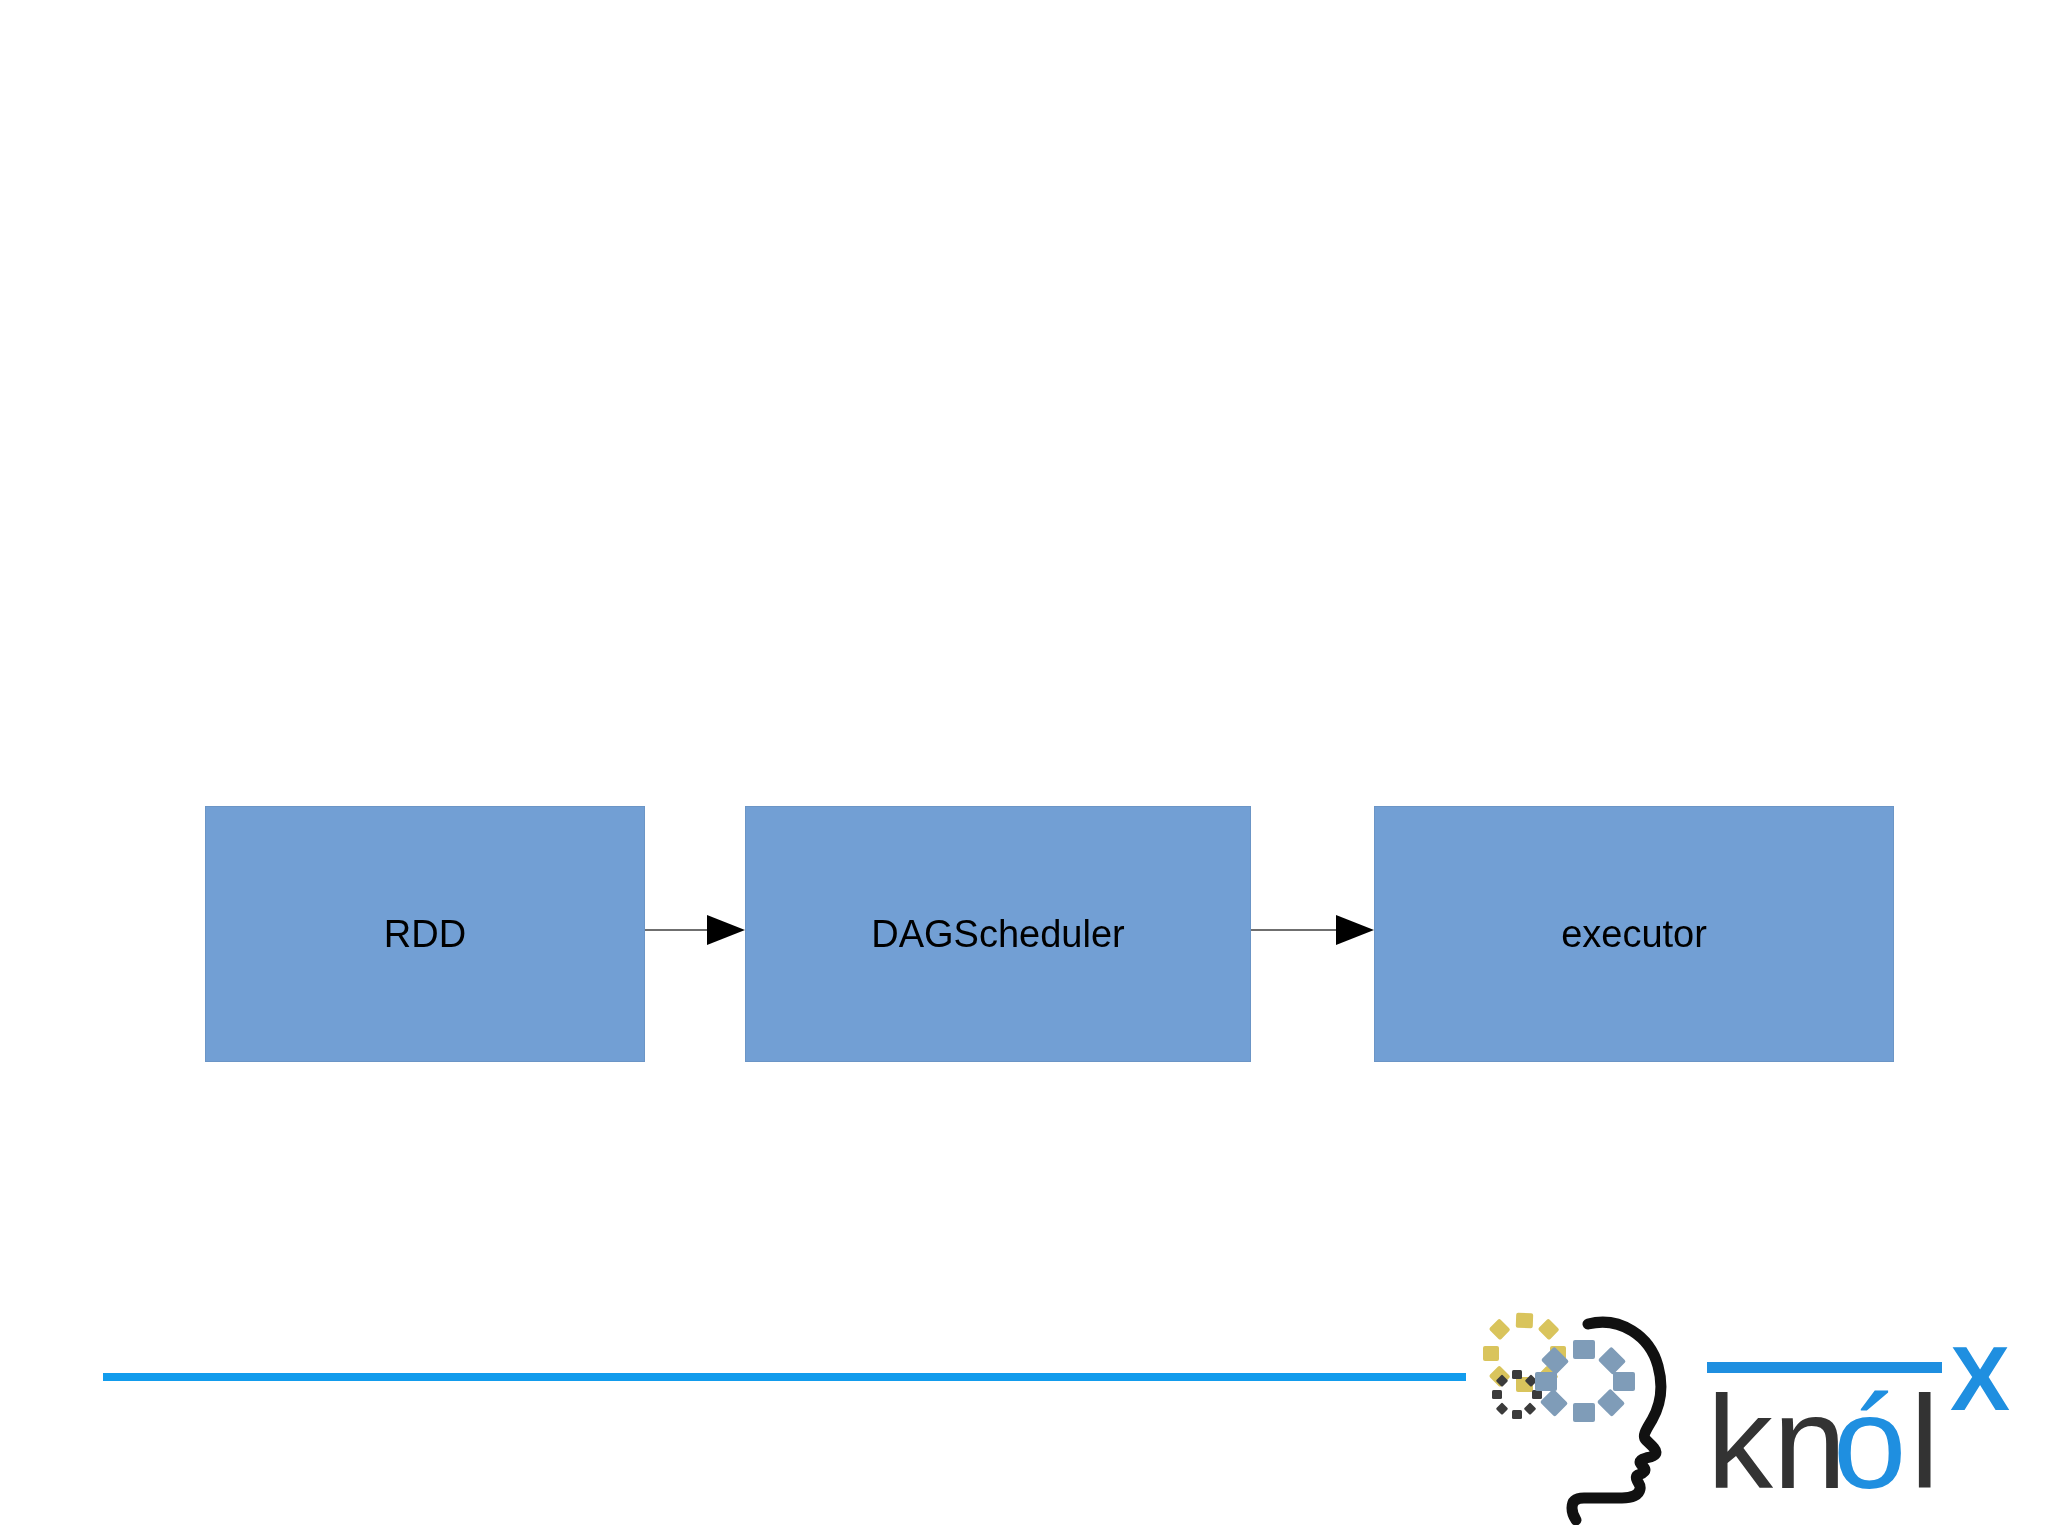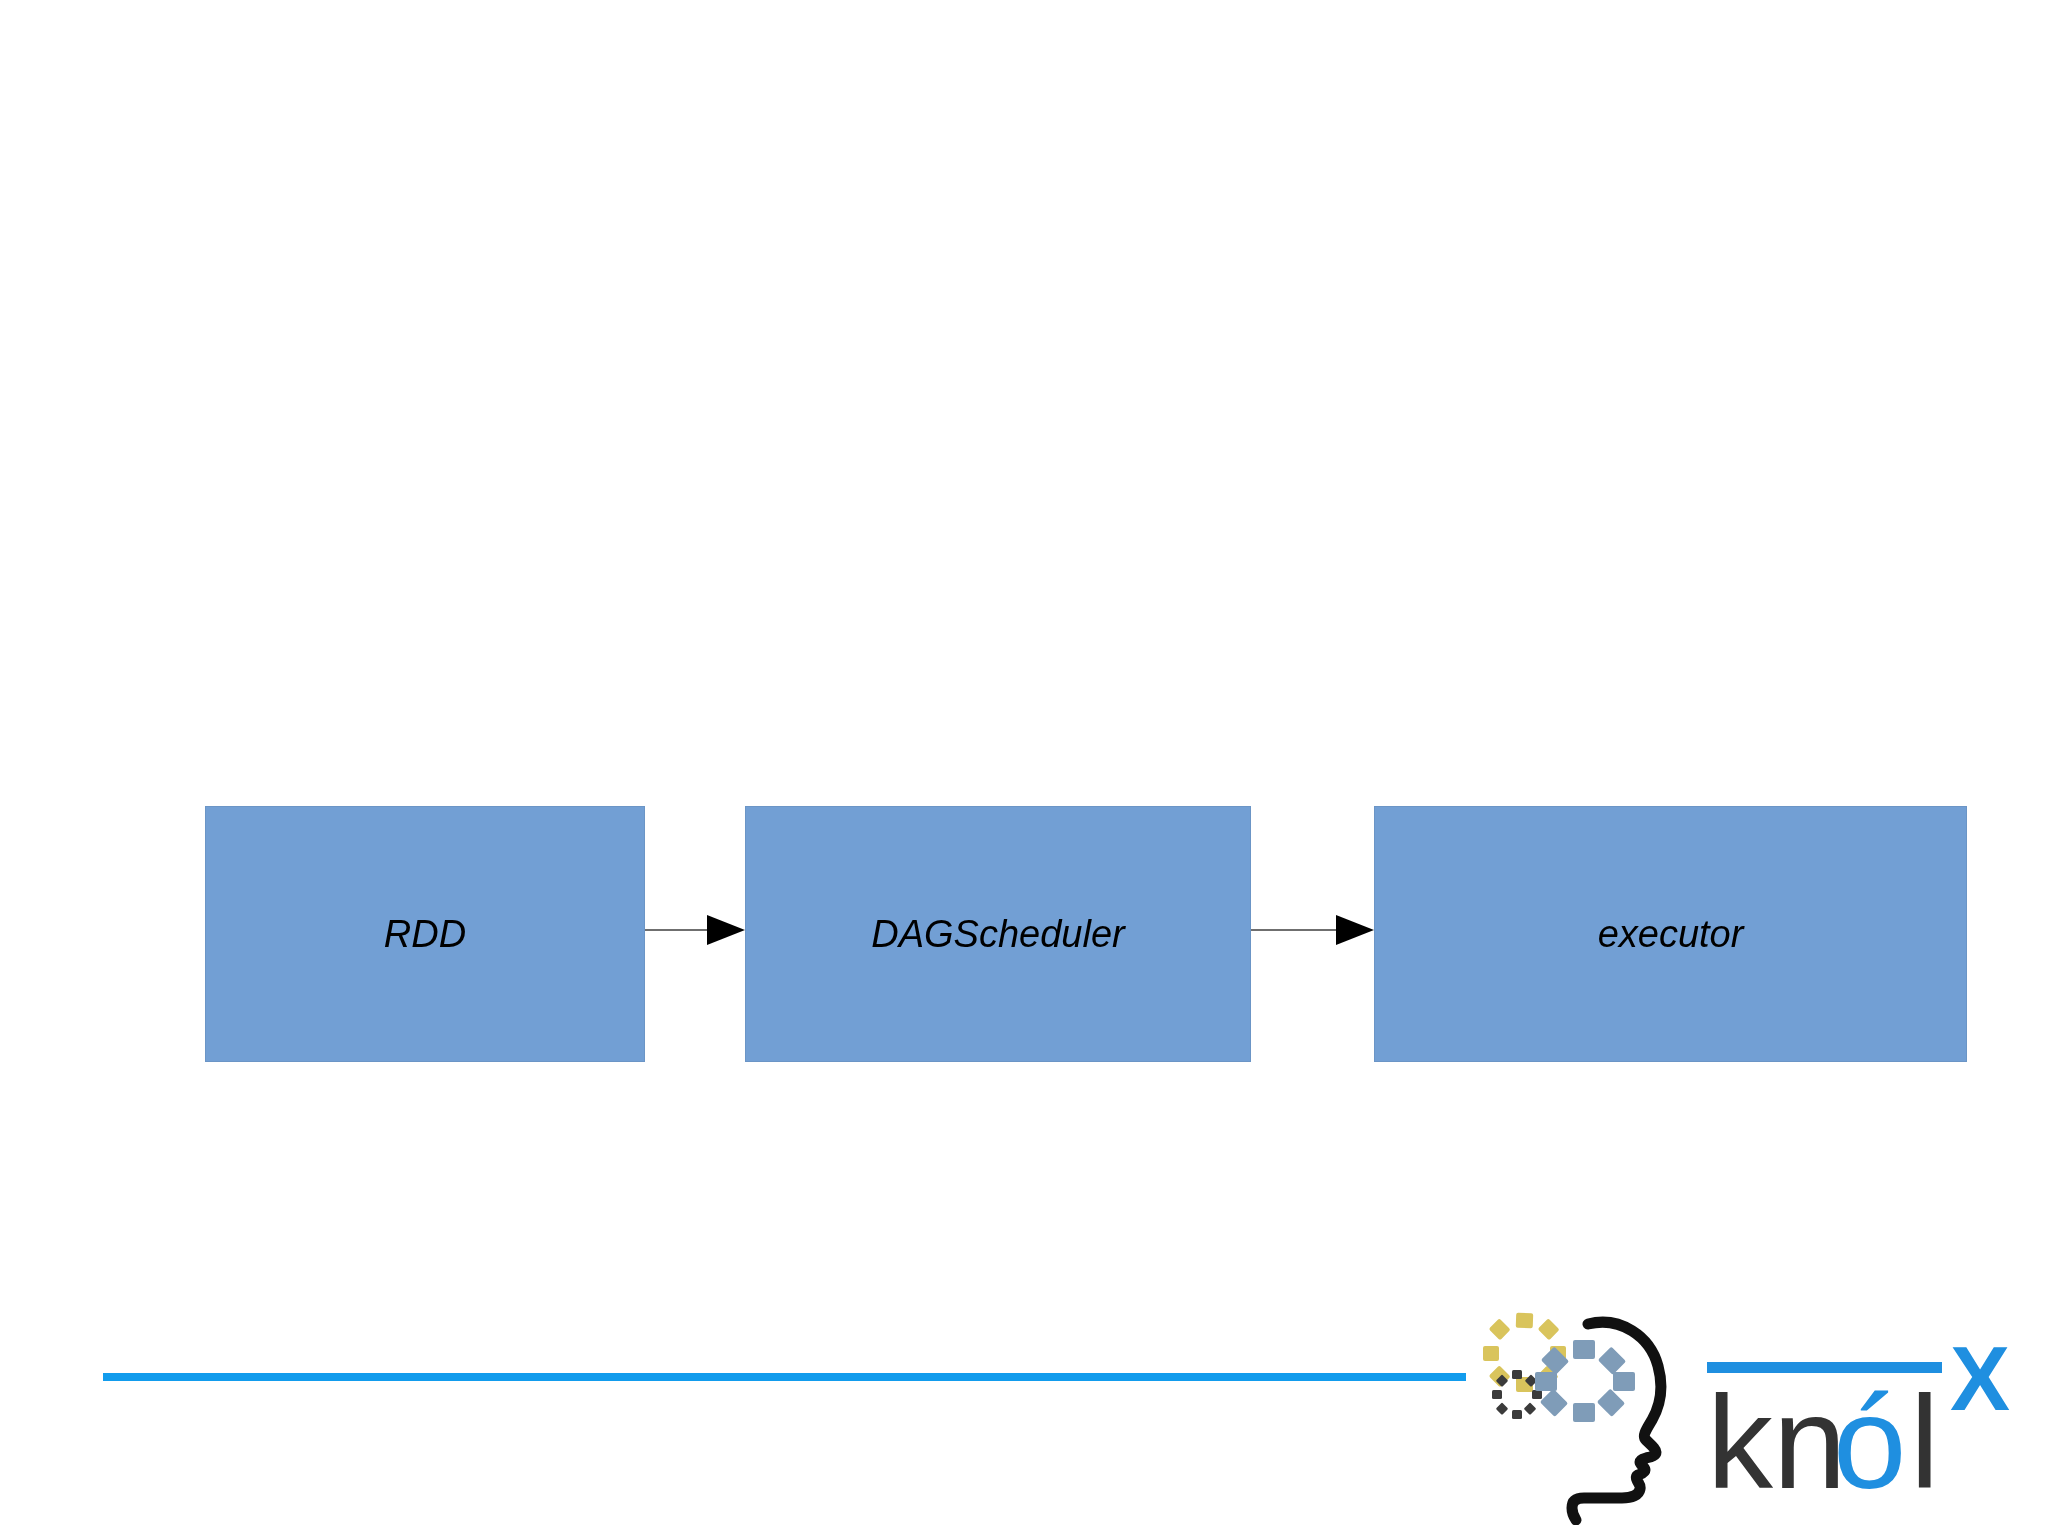--- a/index.html
+++ b/index.html
@@ -61,32 +61,31 @@
   }
   .flow-box {
     position: absolute;
     background: #729FD4;
     border: 1px solid #6b95c6;
     box-shadow: 0 0 0 0 rgba(0,0,0,0);
     display: flex;
     align-items: center;
     justify-content: center;
     box-sizing: border-box;
-    font-style: italic;
   }
   .flow-box-label {
     font-size: 38px;
     color: #000000;
     font-family: "Liberation Sans", sans-serif;
     line-height: 1;
     text-align: center;
   }
   #flow-box-0 { left: 205px;  top: 806px; width: 440px; height: 256px; }
   #flow-box-1 { left: 745px;  top: 806px; width: 506px; height: 256px; }
-  #flow-box-2 { left: 1374px; top: 806px; width: 593px; height: 256px; }
+  #flow-box-2 { left: 1374px; top: 806px; width: 520px; height: 256px; }
 
   .flow-arrow {
     position: absolute;
     height: 30px;
     top: 915px;
   }
   .flow-arrow .shaft {
     position: absolute;
     left: 0;
     top: 14px;

